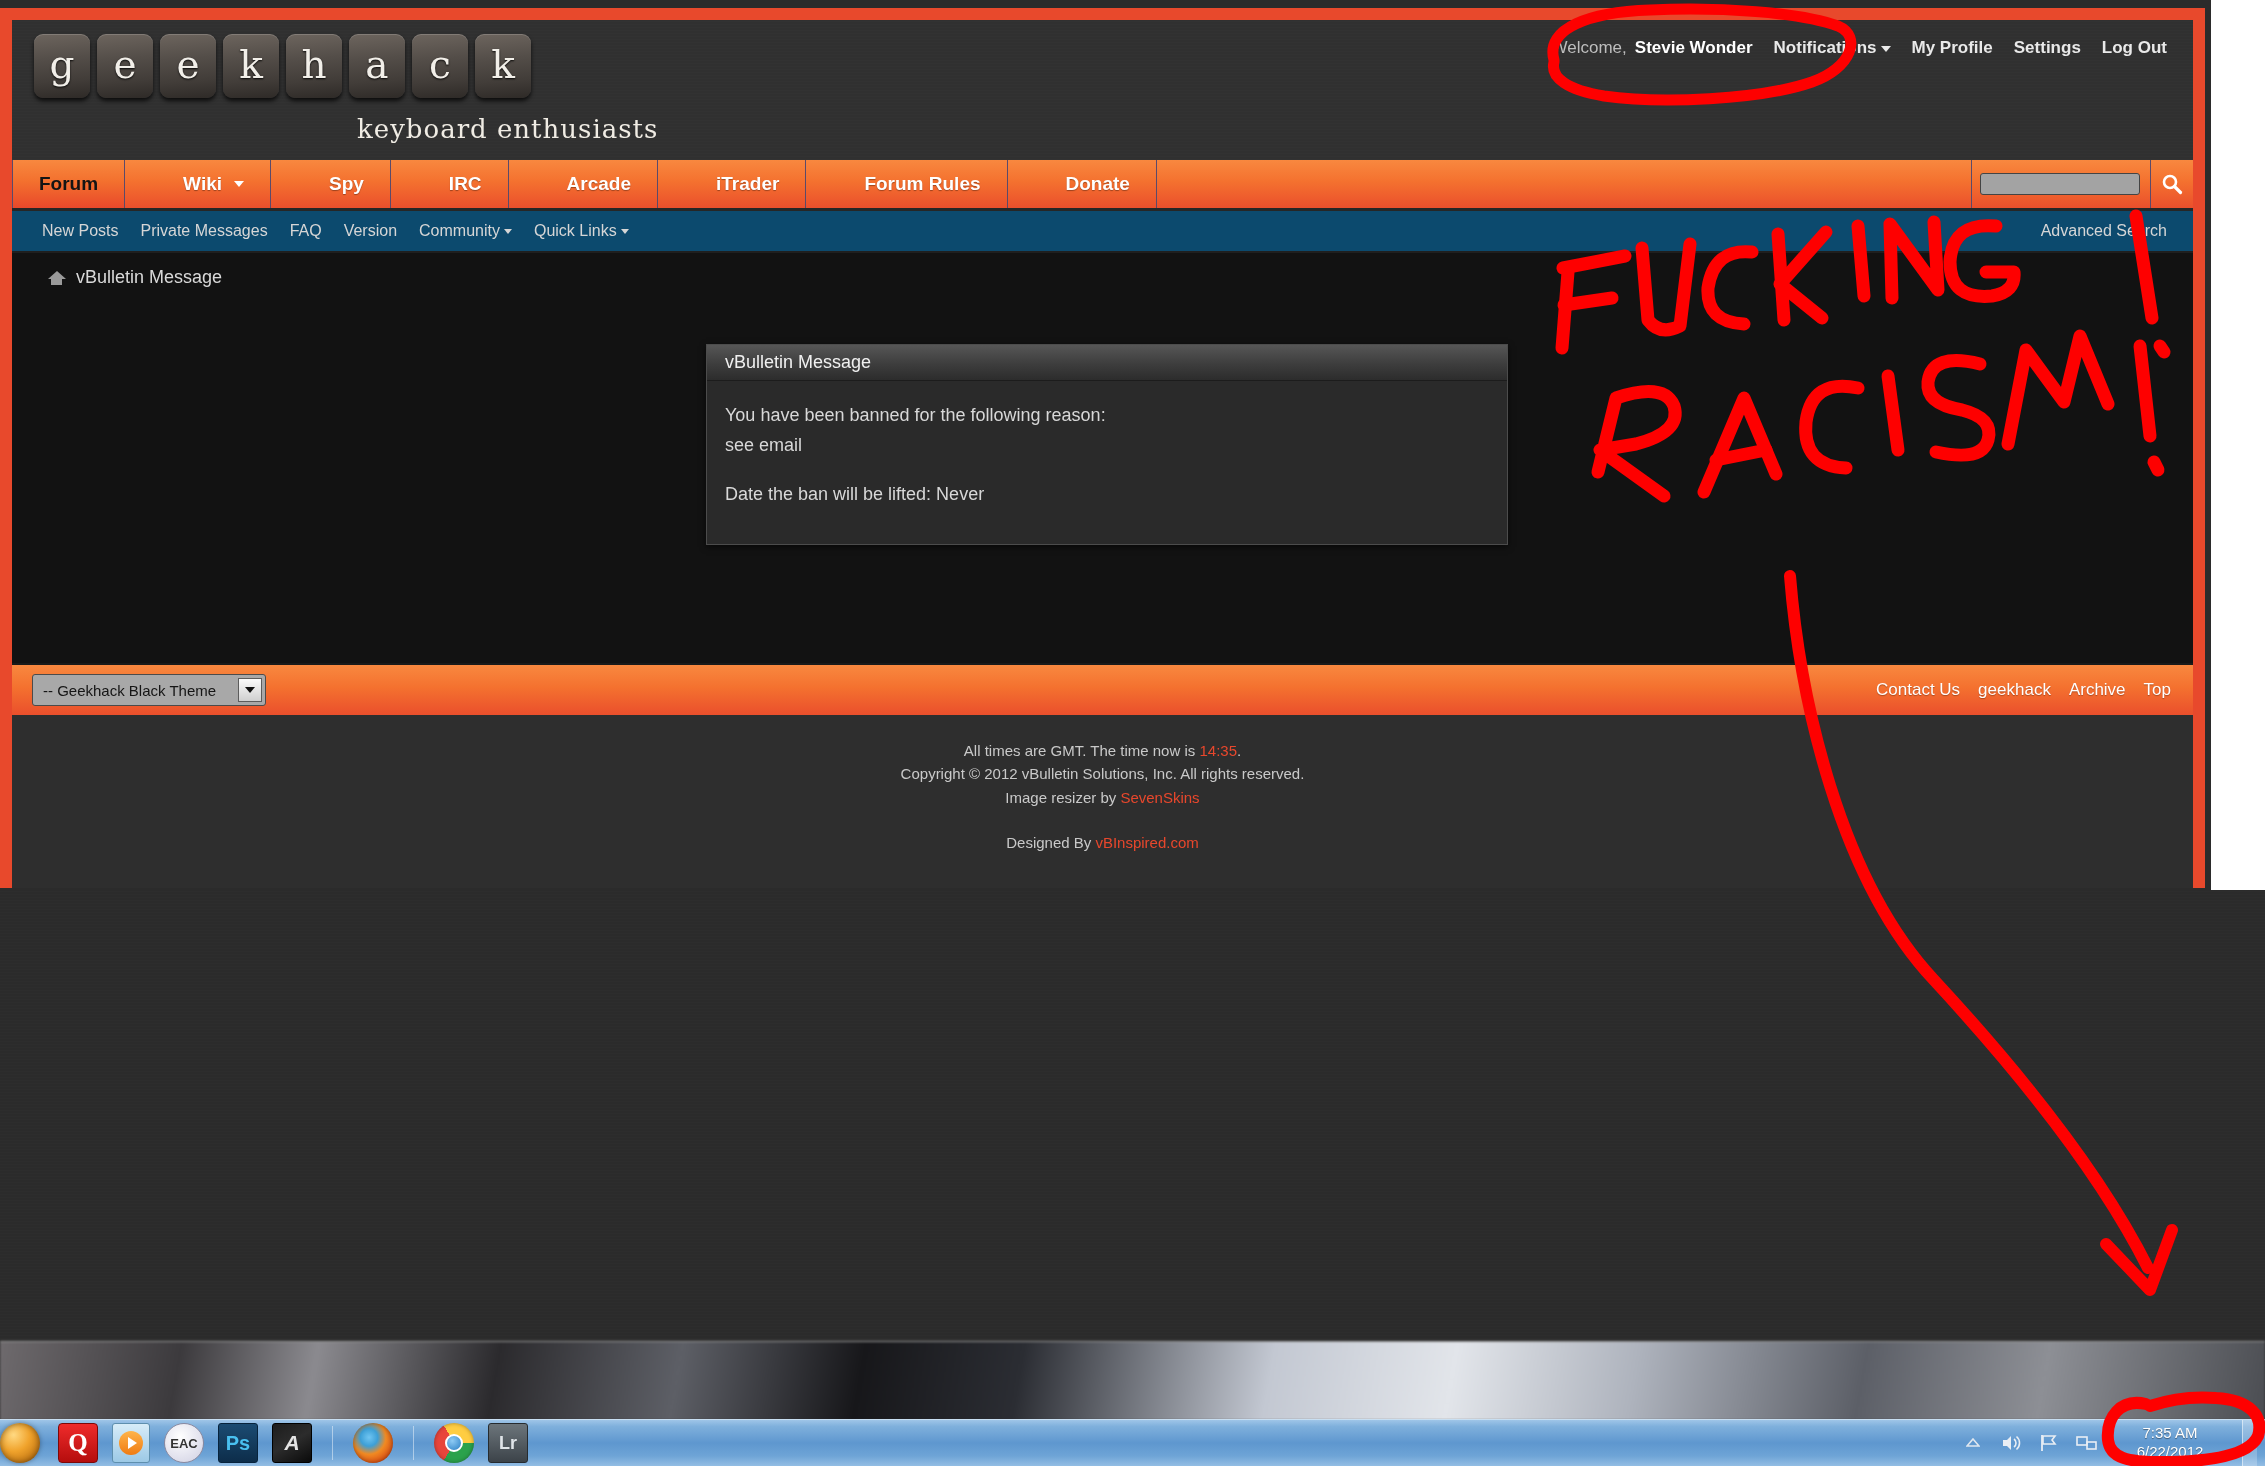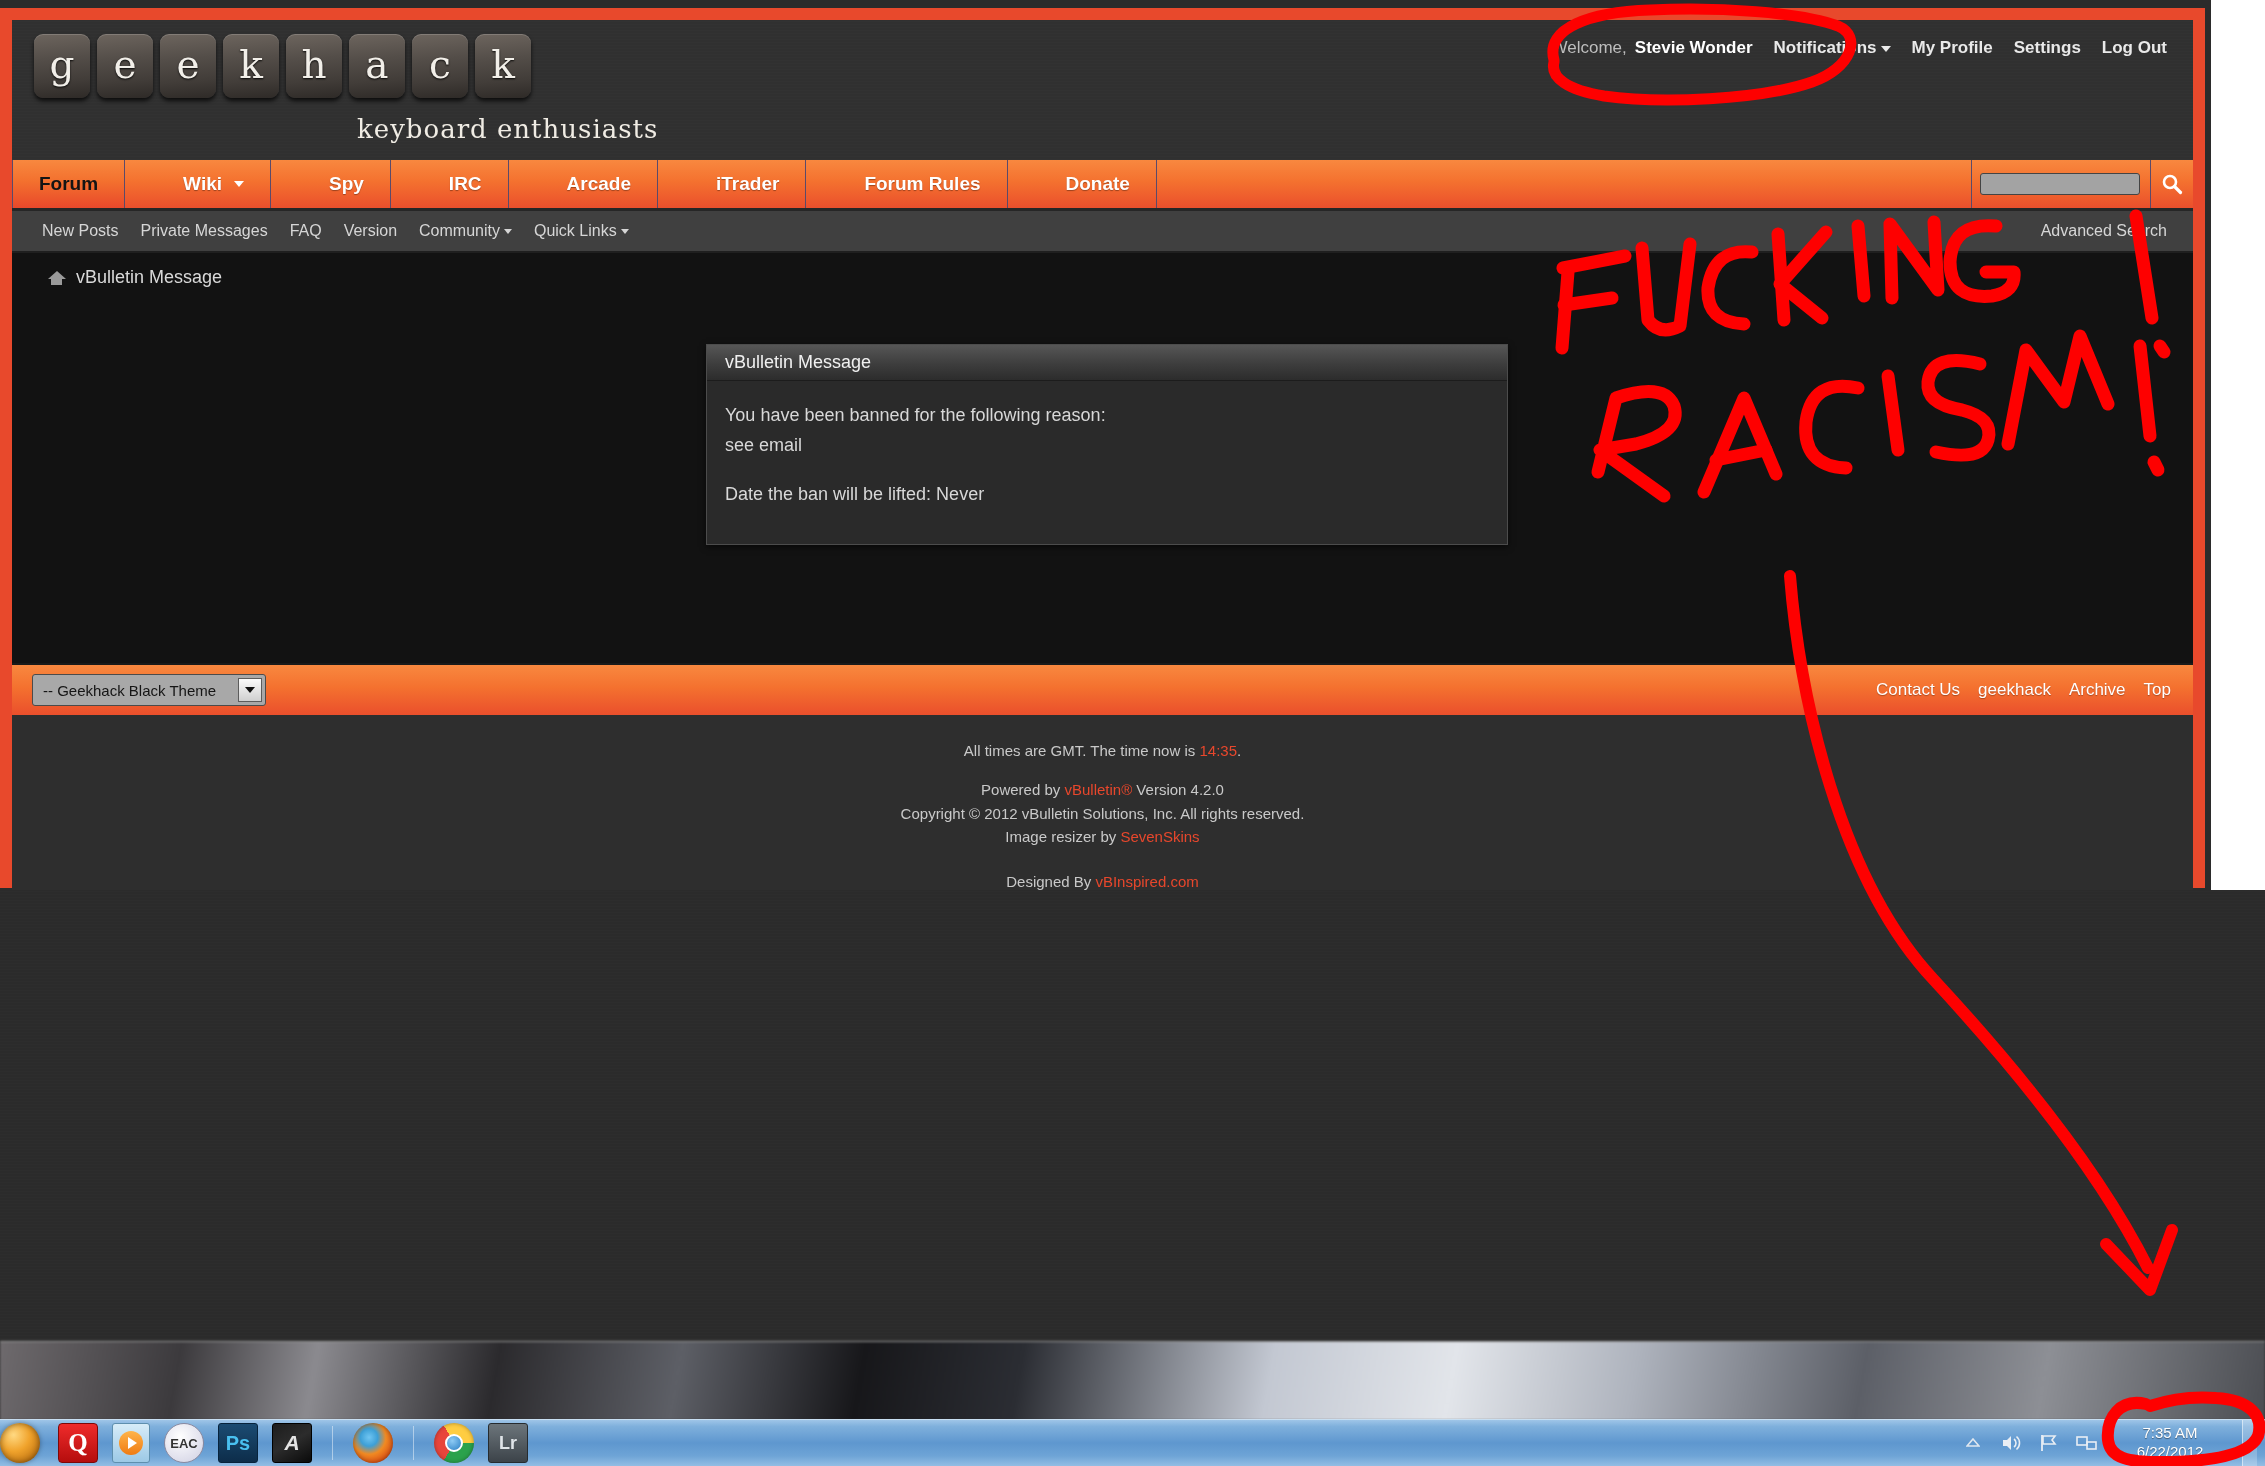--- a/index.html
+++ b/index.html
@@ -174,21 +174,21 @@
     display: flex; align-items: center; justify-content: center;
     border-left: 1px solid #5a4a6a;
     margin-left: 10px;
     cursor: pointer;
   }
 
   
   .subnav {
     position: relative;
     height: 40px;
-    background: #404040;
+    background: #0c4a6e;
     display: flex;
     align-items: center;
     padding-left: 30px;
     gap: 22px;
     font-size: 16px;
     color: #d6d6d6;
     border-bottom: 2px solid #1f1f1f;
   }
   .subnav a { color: #d6d6d6; text-decoration: none; cursor: pointer; white-space: nowrap; }
   .subnav .caret-dn { border-top-color: #d6d6d6; border-left-width: 4px; border-right-width: 4px; border-top-width: 5px; }
@@ -551,23 +551,20 @@
             <a>Contact Us</a>
             <a>geekhack</a>
             <a>Archive</a>
             <a>Top</a>
           </div>
         </div>
 
         <div class="foottext">
           <div>
             <span>All times are GMT. The time now is </span><span class="red">14:35</span><span>.</span>
-          </div>
-          <div class="blk">
-            <span>Powered by </span><span class="red">vBulletin®</span><span> Version 4.2.0</span>
           </div>
           <div>Copyright © 2012 vBulletin Solutions, Inc. All rights reserved.</div>
           <div>
             <span>Image resizer by </span><span class="red">SevenSkins</span>
           </div>
           <div class="blk2">
             <span>Designed By </span><span class="red">vBInspired.com</span>
           </div>
 
         </div>

